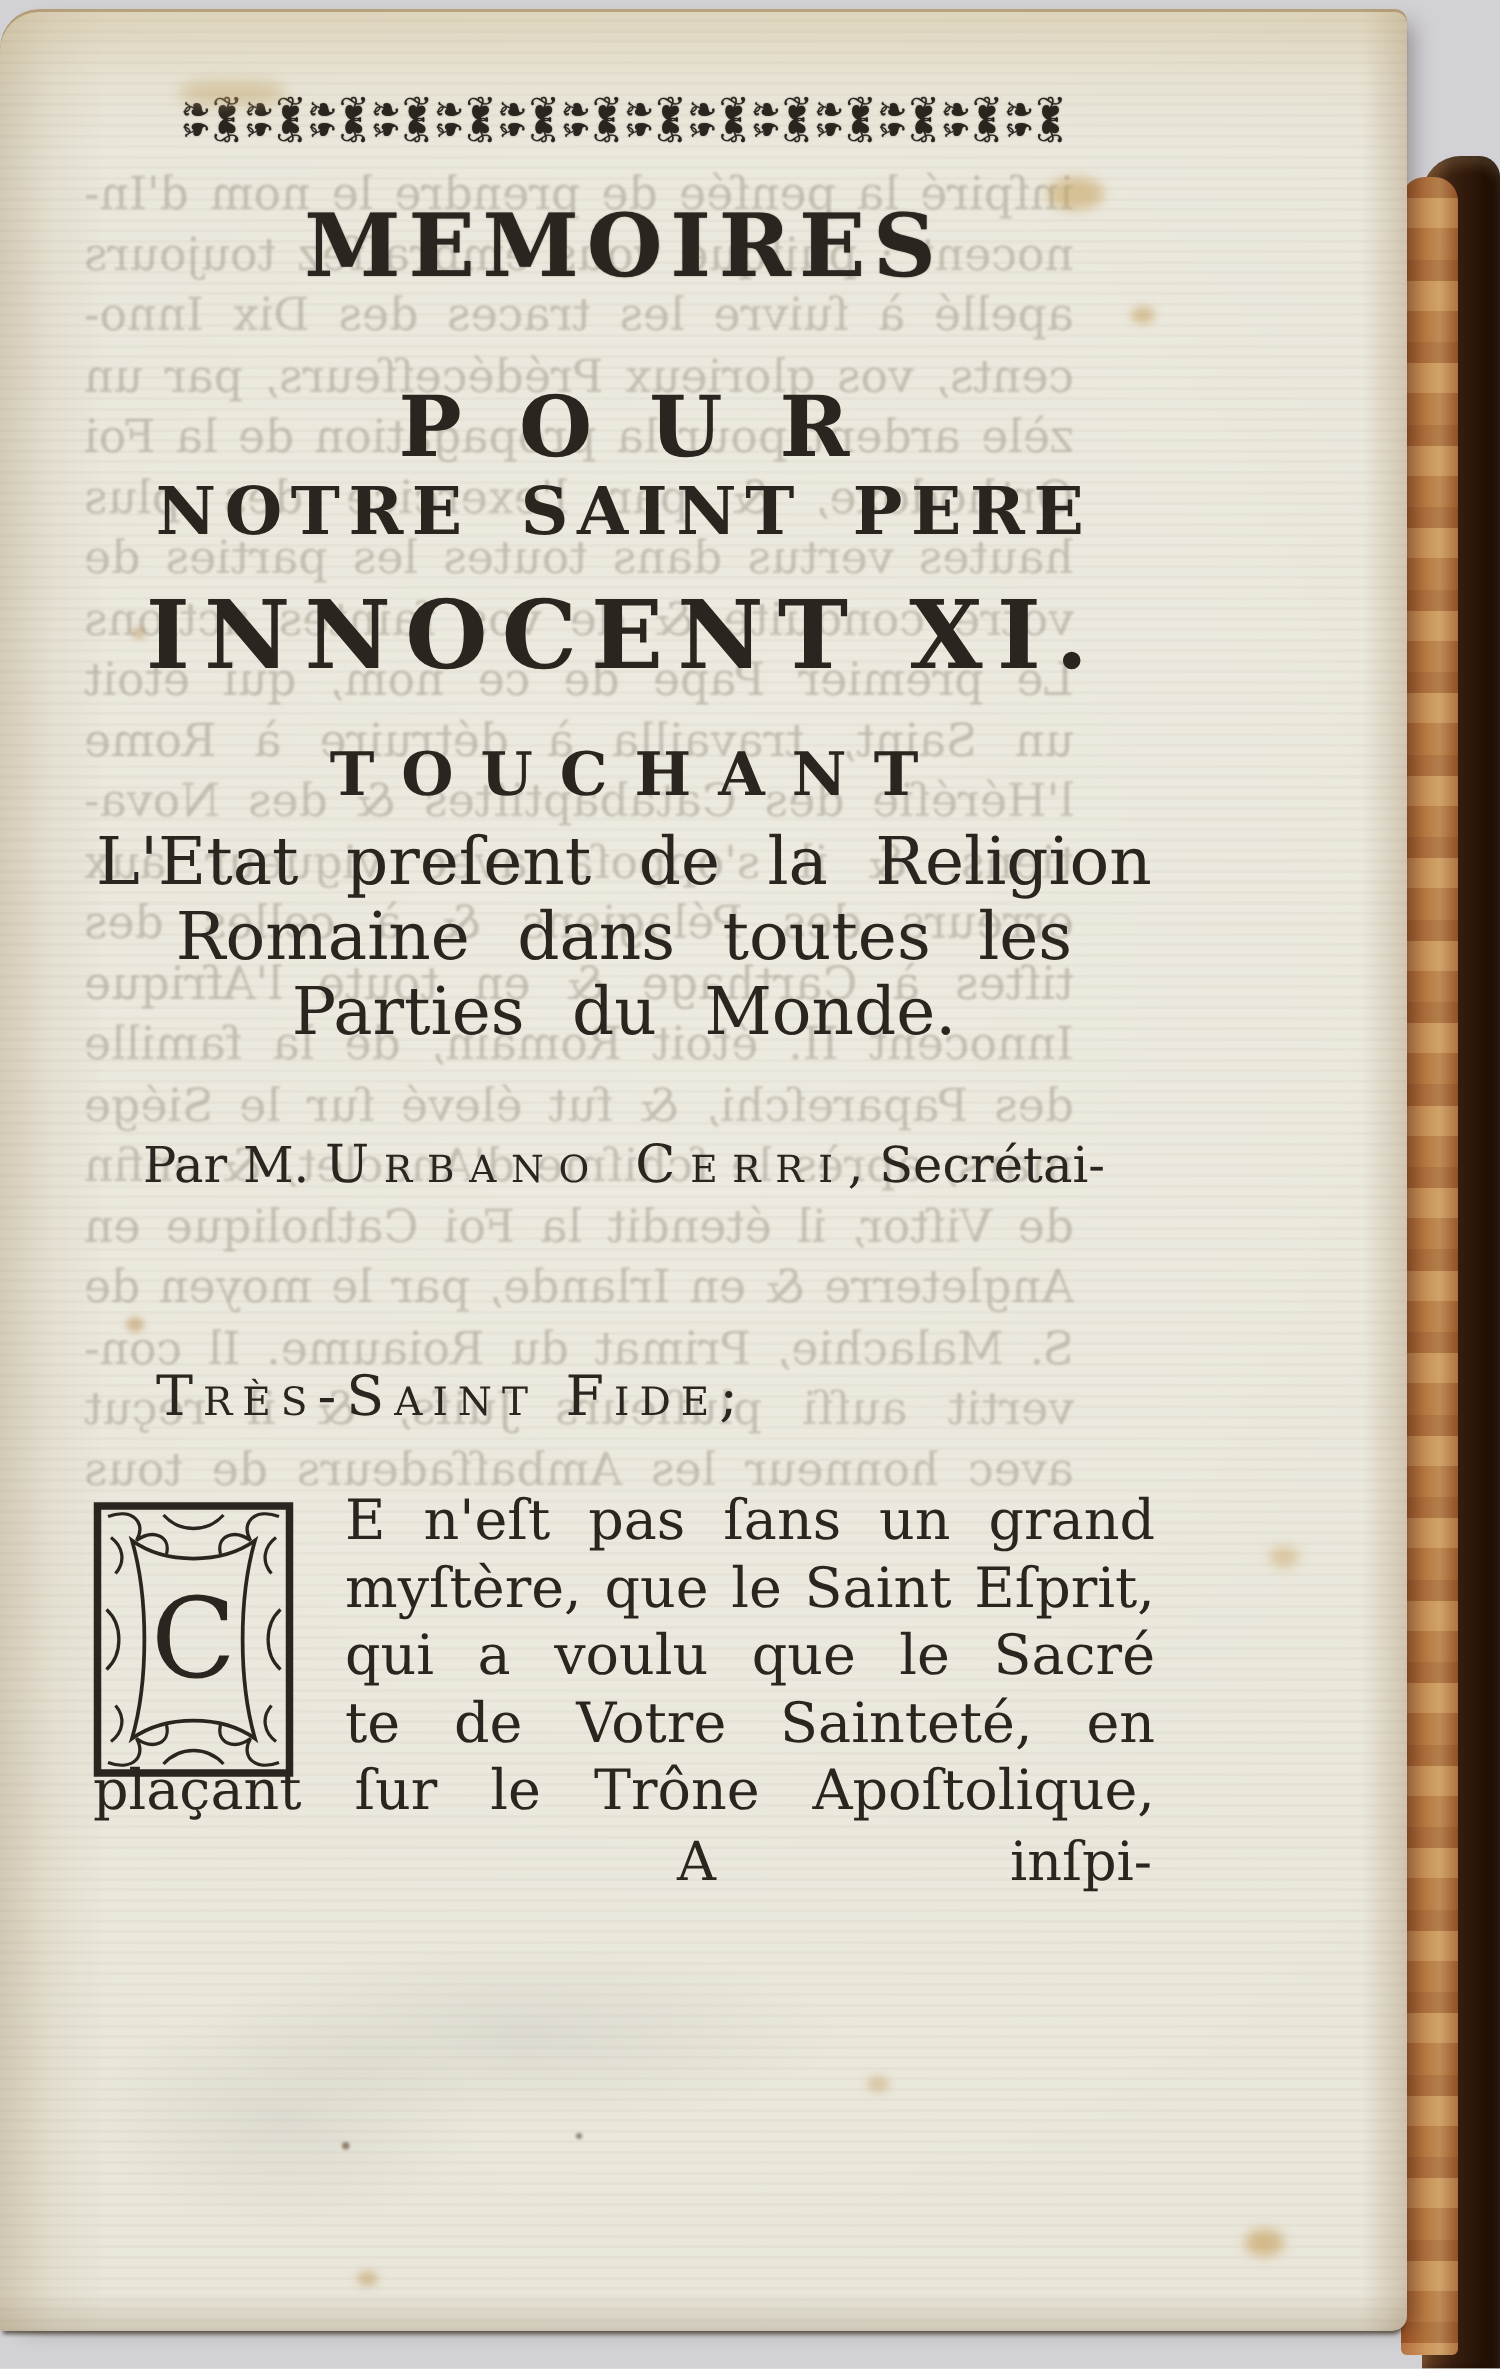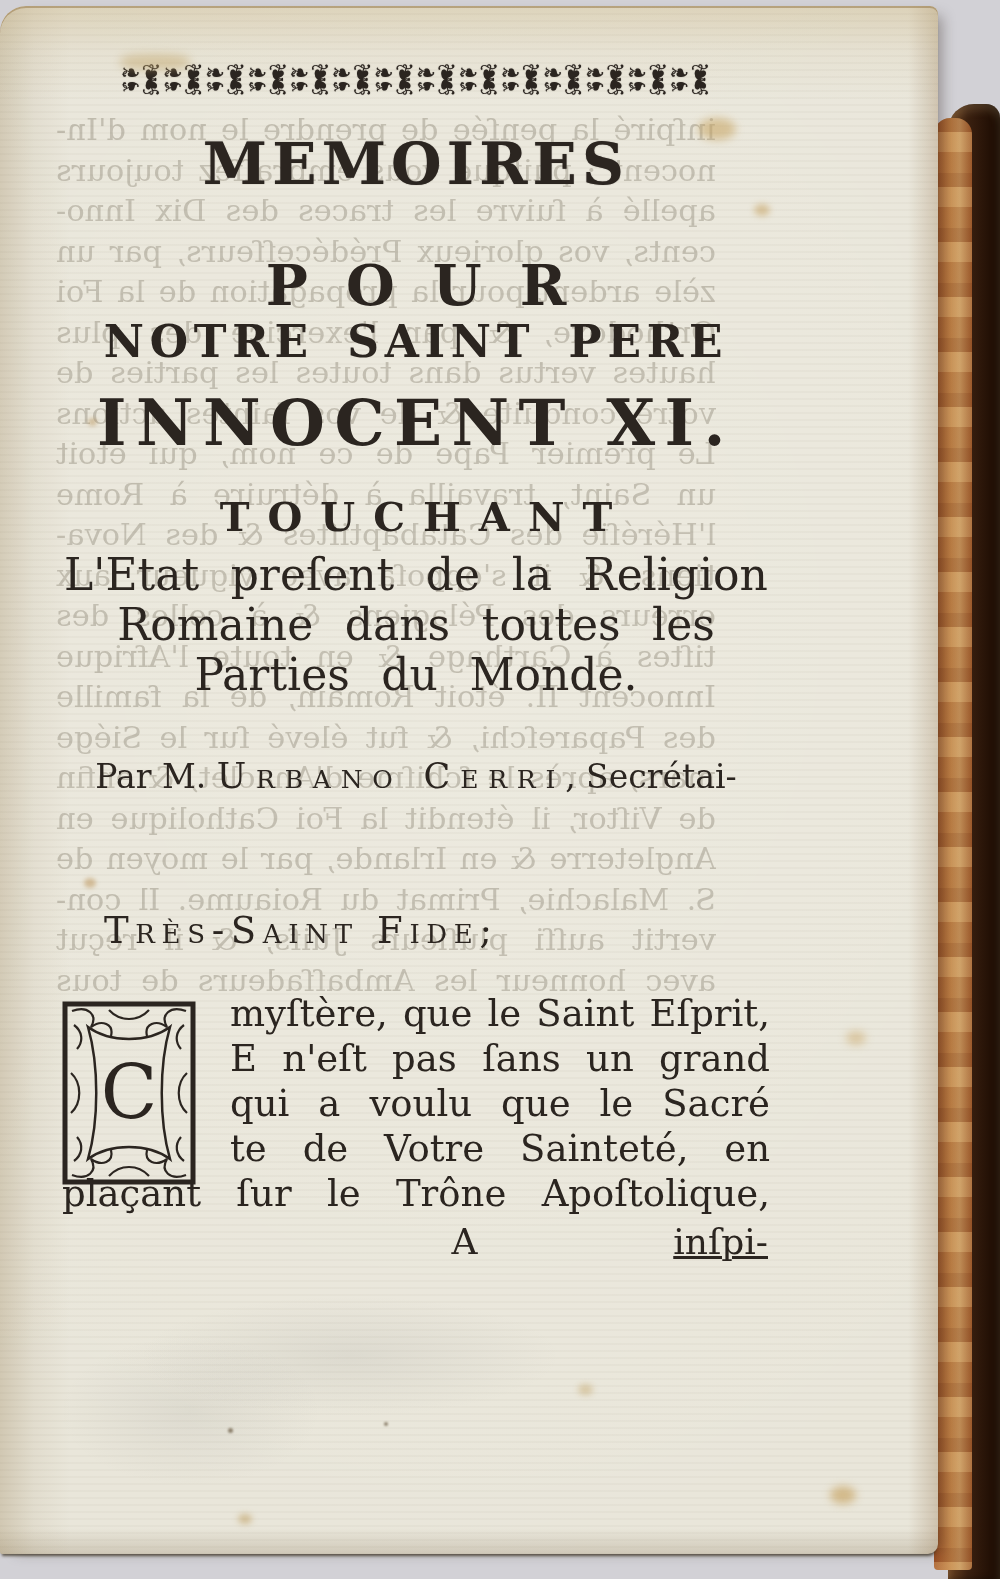--- a/index.html
+++ b/index.html
@@ -72,21 +72,21 @@
   .salutation{position:absolute;left:42px;top:903px;font-variant:small-caps;
     font-size:37px;letter-spacing:.18em;white-space:nowrap;}
 
   .bodyblock{position:absolute;left:0;top:985px;width:708px;font-size:37px;}
   .dropcap{position:absolute;left:0;top:10px;}
   .body-lines div{margin-left:168px;height:45px;line-height:45px;overflow:hidden;
     text-align:justify;text-align-last:justify;}
   .body-full{height:46px;line-height:46px;text-align:justify;text-align-last:justify;overflow:hidden;}
   .body-foot{position:relative;height:50px;line-height:50px;font-size:36px;}
   .sig{position:absolute;left:55%;}
-  .catch{position:absolute;right:2px;text-decoration:underline;}
+  .catch{position:absolute;right:2px;}
 
   .dc-stroke{stroke:var(--ink);fill:none;}
 
   .spot{position:absolute;border-radius:50%;pointer-events:none;}
   .s1{left:698px;top:112px;width:38px;height:22px;background:#c6a25e;opacity:.55;filter:blur(4px);}
   .s2{left:754px;top:198px;width:16px;height:12px;background:#c29a55;opacity:.5;filter:blur(3px);}
   .s3{left:84px;top:872px;width:12px;height:10px;background:#b98f52;opacity:.5;filter:blur(2px);}
   .s4{left:88px;top:412px;width:9px;height:8px;background:#b08748;opacity:.45;filter:blur(2px);}
   .s5{left:846px;top:1025px;width:20px;height:14px;background:#cba768;opacity:.5;filter:blur(4px);}
   .s6{left:830px;top:1480px;width:26px;height:18px;background:#c49c55;opacity:.6;filter:blur(4px);}
@@ -187,22 +187,22 @@
               <g transform="translate(134,184) scale(-1,-1)">
                 <path d="M10,10 C26,4 36,14 29,26 C40,18 52,23 49,35 M12,24 C20,30 22,40 15,48"></path>
               </g>
               <path d="M47,9 C58,21 76,21 87,9 M47,175 C58,163 76,163 87,175 M9,72 C20,82 20,102 9,112 M125,72 C114,82 114,102 125,112"></path>
             </g>
             <text x="67" y="117" text-anchor="middle" font-size="74" font-family="DejaVu Serif, Liberation Serif, serif" fill="#2b2520">C</text>
           </svg>
         </div>
 
         <div class="body-lines">
+            <div class="body-line">E n'eſt pas ſans un grand</div>
             <div class="body-line">myſtère, que le Saint Eſprit,</div>
-            <div class="body-line">E n'eſt pas ſans un grand</div>
             <div class="body-line">qui a voulu que le Sacré Col-</div>
             <div class="body-line">te de Votre Sainteté, en vous</div>
           </div>
 
         <div class="body-full">plaçant ſur le Trône Apoſtolique, vous a</div>
 
         <div class="body-foot">
           <span class="sig">A</span>
           <span class="catch">inſpi-</span>
         </div>

